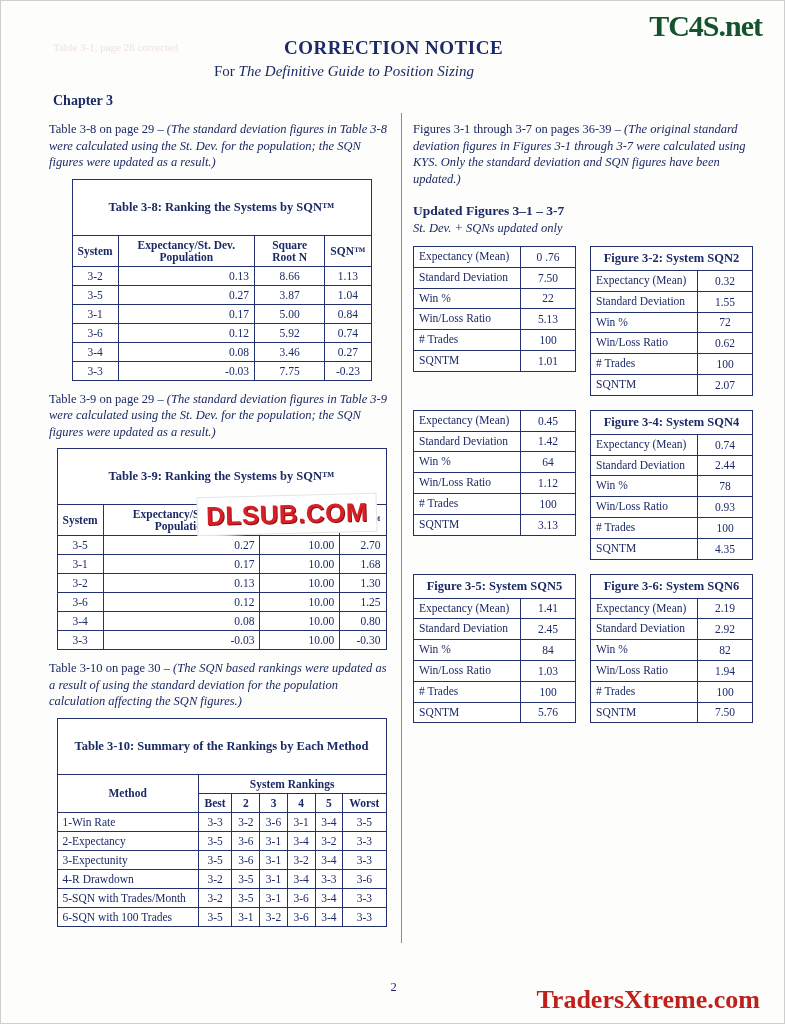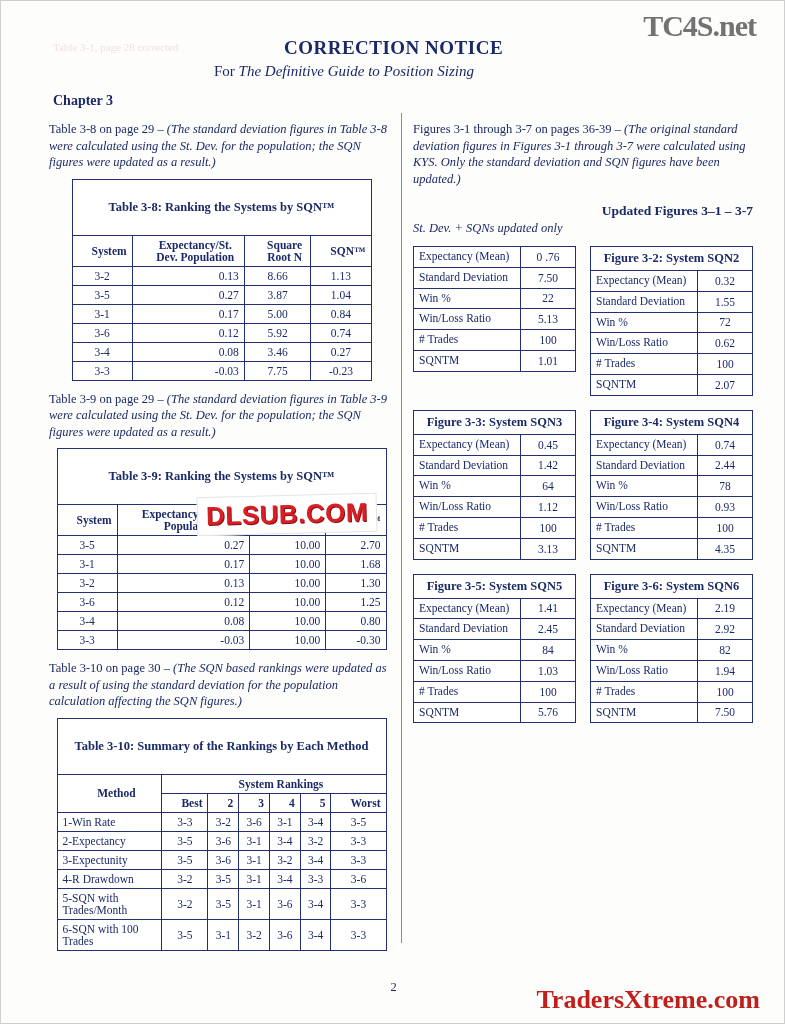--- a/index.html
+++ b/index.html
@@ -11,23 +11,23 @@
     position:relative;
     overflow:hidden;
   }
   .page{
     position:absolute;inset:0;
     border:1px solid #cfcfcf;
     box-sizing:border-box;
     background:#fdfdfb;
   }
   .watermark-tr{
-    position:absolute;top:8px;right:28px;
+    position:absolute;top:8px;right:22px;
     font-family:"Liberation Serif", serif;
-    font-weight:bold;font-size:30px;color:#737373;
+    font-weight:bold;font-size:30px;color:#14532d;
     letter-spacing:-1px;
   }
   .watermark-br{
     position:absolute;bottom:8px;right:24px;
     font-family:"Liberation Serif", serif;
     font-weight:bold;font-size:26px;color:#c0201c;
   }
   .watermark-mid{
     position:absolute;left:196px;top:494px;
     font-family:"Liberation Sans", sans-serif;
@@ -62,41 +62,41 @@
     border-left:1px solid #7f8bb5;
   }
   .col-left{position:absolute;left:48px;top:120px;width:345px;}
   .col-right{position:absolute;left:412px;top:120px;width:340px;}
   p.note{
     font-size:12.5px;line-height:1.32;margin:0 0 8px 0;
     font-style:normal;
   }
   p.note i{font-style:italic;}
   .updated-head{
-    text-align:right;font-weight:bold;font-size:13.5px;margin:16px 0 2px 0;
+    text-align:left;font-weight:bold;font-size:13.5px;margin:16px 0 2px 0;
   }
   .updated-sub{
     text-align:left;font-style:italic;font-size:12.5px;margin:0 0 10px 0;
   }
   table{
     border-collapse:collapse;
     font-size:11.5px;
     color:#1b2a66;
     background:#ffffff;
   }
   table td,table th{
     border:1px solid #22306e;
     padding:3px 5px;
     font-weight:normal;
   }
   .tbl-title{
     text-align:center;font-weight:bold;font-size:12.5px;padding:20px 3px;
   }
   .hdr{
-    text-align:center;font-weight:bold;vertical-align:middle;padding-left:19px;
+    text-align:center;font-weight:bold;vertical-align:middle;
   }
   .num{text-align:right;}
   .ctr{text-align:center;}
   .t38{width:300px;margin:8px auto 10px auto;}
   .t39{width:330px;margin:8px auto 10px auto;}
   .t310{width:330px;margin:8px auto 10px auto;}
   .fig-grid{
     display:flex;flex-wrap:wrap;justify-content:space-between;width:340px;
   }
   .fig{
@@ -394,23 +394,20 @@
             <td class="lbl">SQNTM</td>
             <td class="val">2.07</td>
           </tr>
         </tbody>
           </table>
       </div>
 
       <div class="fig">
         <table>
           <tbody>
-              <tr>
-            <td class="figtitle" colspan="2">Figure 3-3: System SQN3</td>
-          </tr>
           <tr>
             <td class="lbl">Expectancy (Mean)</td>
             <td class="val">0.45</td>
           </tr>
           <tr>
             <td class="lbl">Standard Deviation</td>
             <td class="val">1.42</td>
           </tr>
           <tr>
             <td class="lbl">Win %</td>

